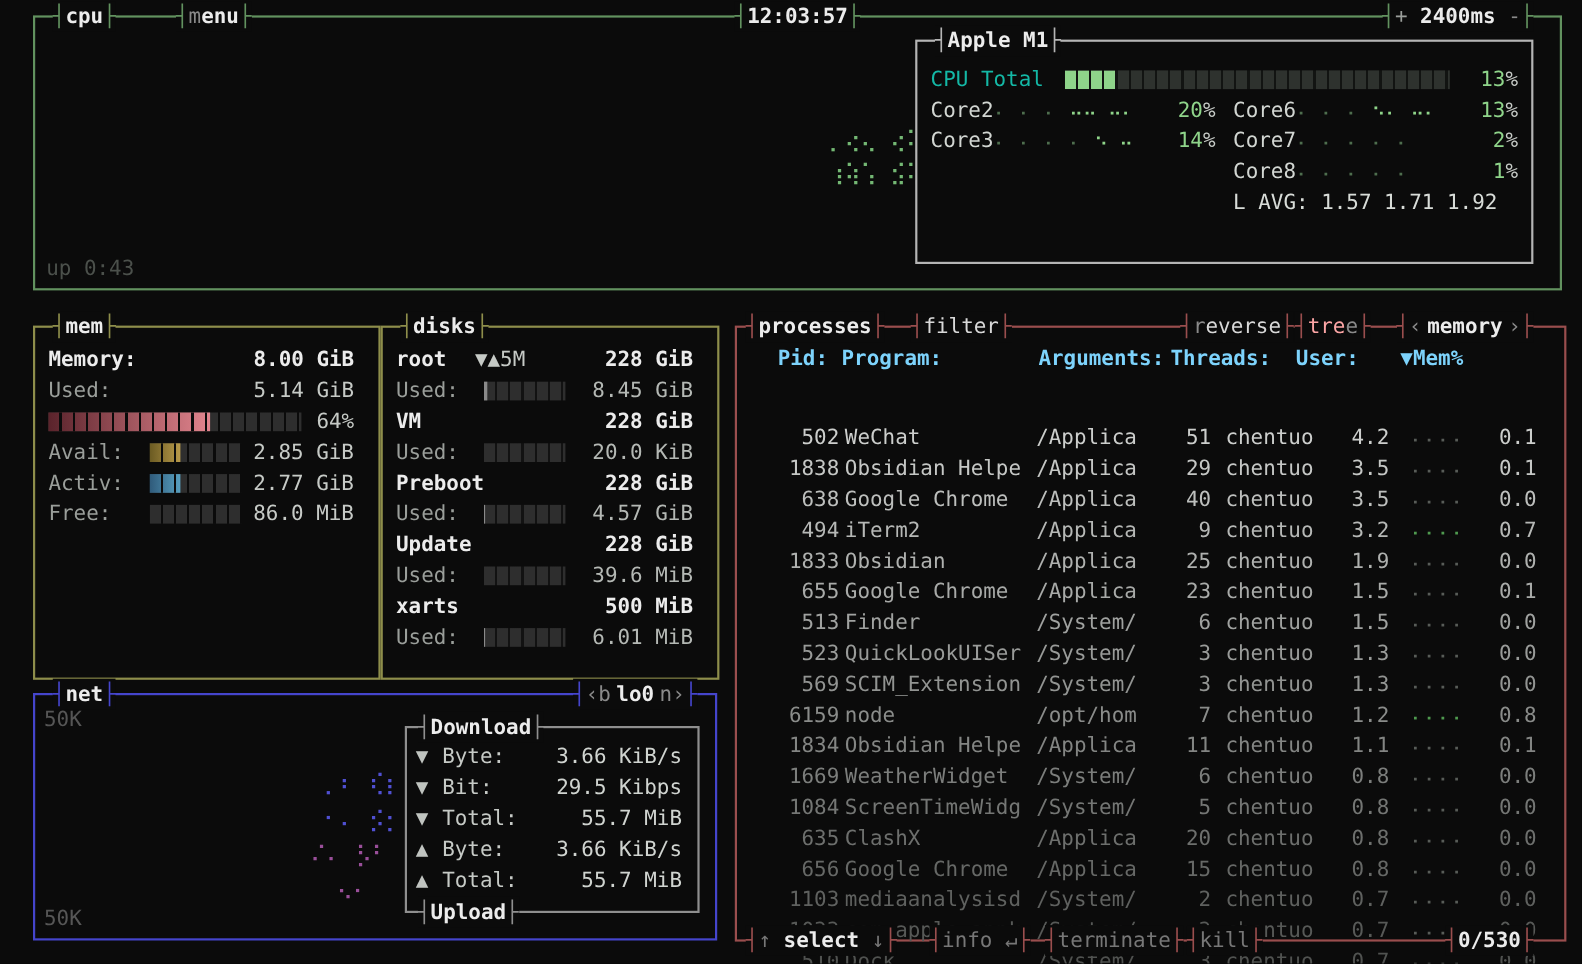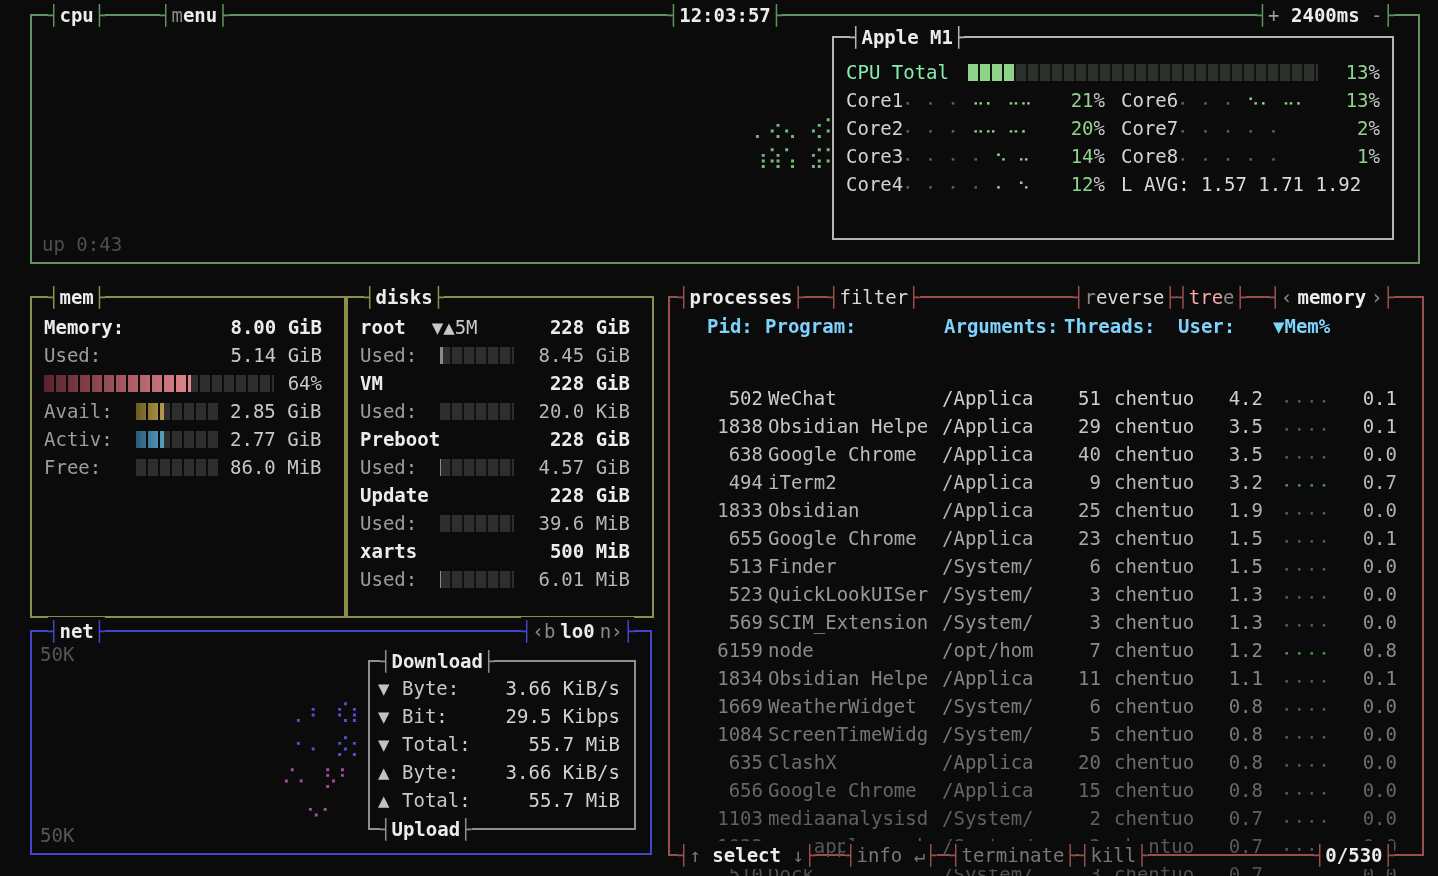--- a/index.html
+++ b/index.html
@@ -27,21 +27,21 @@
   .gray{color:#9a9e9a;}
   .grnum{color:#8fd48a;}
   .row{display:flex;align-items:center;height:28px;}
   
   .uptime{position:absolute;left:10px;bottom:4px;color:#4b504b;}
   .braille{position:absolute;margin:0;font-family:inherit;white-space:pre;}
   .cpu-dots{left:721px;top:96px;font-size:20px;line-height:30px;color:#74b874;}
   .nd-down{left:262px;top:62px;font-size:20px;line-height:34px;color:#5050d2;}
   .nd-up{left:250px;top:128px;font-size:20px;line-height:34px;color:#9a4f9a;}
   .apple .inner{padding:20px 12px 0 12px;}
-  .cputotal .lab{width:114px;color:#86efac;}
+  .cputotal .lab{width:114px;color:#14b8a6;}
   .blockbar{position:relative;flex:1;height:17px;margin:0 10px 0 8px;background:repeating-linear-gradient(90deg,#2e322e 0 10px,#121412 10px 12px);overflow:hidden;}
   .blockbar .fill{position:absolute;left:0;top:0;bottom:0;background:repeating-linear-gradient(90deg,#8fd48a 0 10px,#121412 10px 12px);}
   .pct{width:52px;text-align:right;white-space:pre;}
   .coregrid{display:grid;grid-template-columns:1fr 1fr;column-gap:16px;}
   .crow{display:flex;align-items:center;height:28px;}
   .cname{width:58px;color:#d2d6d2;}
   .cdots{flex:1;white-space:pre;overflow:hidden;font-size:17px;}
   .d1{color:#4e6e4e;}
   .d2{color:#8fd48a;}
   .crow .pct{width:46px;}
@@ -50,21 +50,21 @@
   .mem .inner,.disks .inner{padding:15px 22px 0 12px;}
   .kv{display:flex;align-items:center;height:28px;}
   .kv .lab{flex:1;}
   .kv .val{text-align:right;white-space:pre;}
   .membar{position:relative;height:17px;flex:1;margin-right:14px;background:repeating-linear-gradient(90deg,#2e2e2e 0 10px,#121212 10px 12px);}
   .membar .fill,.gaugebar .fill{position:absolute;left:0;top:0;bottom:0;}
   .membar .fill{background:linear-gradient(90deg,#5a232b,#e2858e);}
   .membar::after,.gaugebar::after{content:"";position:absolute;inset:0;background:repeating-linear-gradient(90deg,transparent 0 10px,#0b0b0b 10px 12px);}
   .gaugebar{position:relative;height:17px;width:84px;margin-right:10px;background:repeating-linear-gradient(90deg,#2e2e2e 0 10px,#121212 10px 12px);}
   .gauge .lab{width:86px;color:#9a9e9a;}
-  .gauge .val{flex:1;text-align:left;}
+  .gauge .val{flex:1;text-align:center;}
   .fill.olive{background:linear-gradient(90deg,#6a5a22,#b89a4a);}
   .fill.blue{background:linear-gradient(90deg,#2f5a7a,#58a0c0);}
   .fill.none{background:transparent;}
   
   .drow{display:flex;align-items:center;height:28px;}
   .dio{margin-left:26px;color:#c6cac6;}
   .dsize{flex:1;text-align:right;}
   .dused{width:80px;color:#9a9e9a;}
   .minibar{position:relative;height:17px;width:74px;margin-right:10px;background:repeating-linear-gradient(90deg,#2e2e2e 0 10px,#121212 10px 12px);}
   .minibar .fill{position:absolute;left:0;top:0;bottom:0;background:#8a8a8a;}
@@ -112,43 +112,33 @@
       <div class="row cputotal">
         <span class="lab">CPU Total</span>
         <div class="blockbar">
             <div class="fill" style="width: 13%;"></div>
           </div>
         <span class="pct"><span class="grnum">13</span><span>%</span></span>
       </div>
       <div class="coregrid">
         <div class="ccol">
 
-            <div class="crow">
-              <span class="cname">Core1</span>
-              <span class="cdots"><span class="d1">⠄ ⠄ ⠄ </span><span class="d2">⠤⠄ ⠤⠤</span></span>
-              <span class="pct"><span class="grnum">21</span><span>%</span></span>
-            </div>
 
             <div class="crow">
               <span class="cname">Core2</span>
               <span class="cdots"><span class="d1">⠄ ⠄ ⠄ </span><span class="d2">⠤⠤ ⠤⠄</span></span>
               <span class="pct"><span class="grnum">20</span><span>%</span></span>
             </div>
 
             <div class="crow">
               <span class="cname">Core3</span>
               <span class="cdots"><span class="d1">⠄ ⠄ ⠄ ⠄ </span><span class="d2">⠢ ⠤</span></span>
               <span class="pct"><span class="grnum">14</span><span>%</span></span>
             </div>
 
-            <div class="crow">
-              <span class="cname">Core4</span>
-              <span class="cdots"><span class="d1">⠄ ⠄ ⠄ ⠄ </span><span class="d2">⠄ ⠢</span></span>
-              <span class="pct"><span class="grnum">12</span><span>%</span></span>
-            </div>
 
 
         </div>
         <div class="ccol">
 
             <div class="crow">
               <span class="cname">Core6</span>
               <span class="cdots"><span class="d1">⠄ ⠄ ⠄ </span><span class="d2">⠢⠄ ⠤⠄</span></span>
               <span class="pct"><span class="grnum">13</span><span>%</span></span>
             </div>

